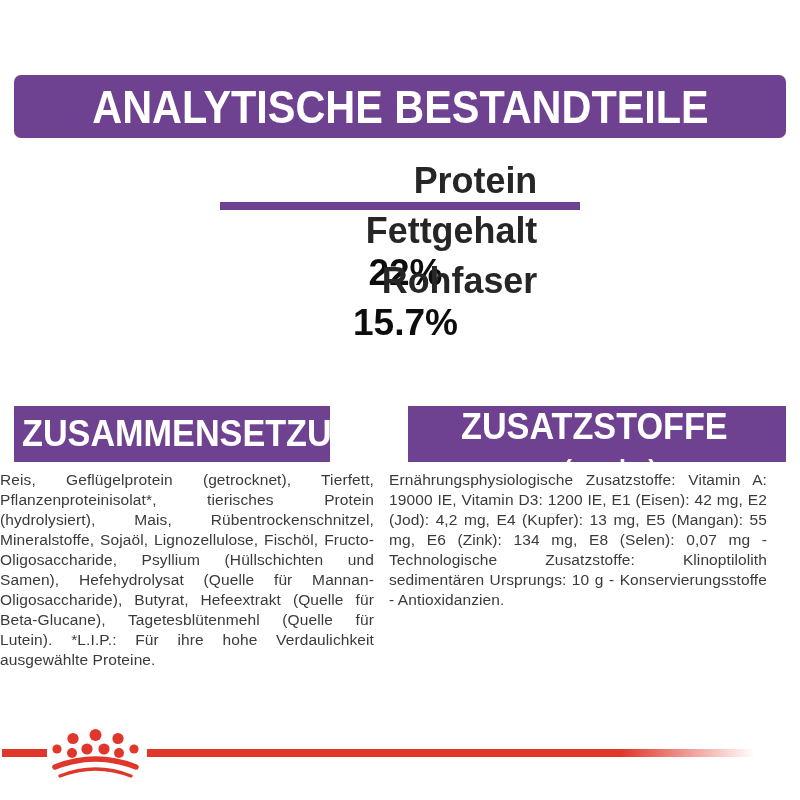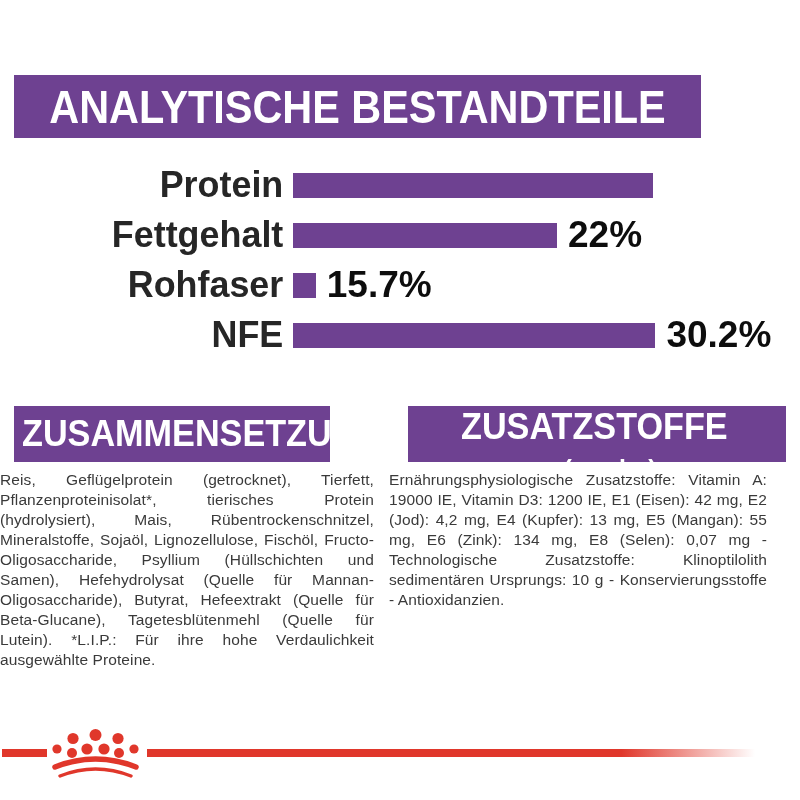--- a/index.html
+++ b/index.html
@@ -2,29 +2,29 @@
 <html><head>
 <meta charset="utf-8">
 <style>
   * { margin: 0; padding: 0; box-sizing: border-box; }
   html, body { width: 800px; height: 800px; }
   body { font-family: "Liberation Sans", sans-serif; background: #ffffff; overflow: hidden; }
   .page { position: relative; width: 800px; height: 800px; background: #ffffff; }
 
   
   .band { position: absolute; background: #6e4191; color: #ffffff; display: flex; align-items: center; }
-  .header-band { left: 14px; top: 75px; width: 687px; height: 63px; justify-content: center; }
+  .header-band { left: 14px; top: 75px; width: 772px; height: 63px; justify-content: center; border-radius: 7px; }
   .header-band .band-title {
     font-weight: bold; font-size: 46px; letter-spacing: 0px; white-space: nowrap;
     transform: scaleX(0.90); transform-origin: center center;
   }
 
   
   .chart { position: absolute; left: 0; top: 160px; width: 800px; }
-  .chart-row { display: flex; align-items: center; height: 50px; }
+  .chart-row { display: flex; align-items: center; height: 50px; flex-direction: column; }
   .chart-label {
     width: 293px; text-align: right; padding-right: 10px;
     font-weight: bold; font-size: 37px; color: #262626; white-space: nowrap;
     transform: scaleX(0.97); transform-origin: right center;
   }
   .bar { height: 25px; background: #6e4191; }
   .chart-value {
     margin-left: 11px; font-weight: bold; font-size: 37px; color: #0d0d0d; white-space: nowrap;
   }
 
@@ -77,25 +77,20 @@
     <div class="chart-row">
       <span class="chart-label">Fettgehalt</span>
       <div class="bar" style="width: 264px;"></div>
       <span class="chart-value">22%</span>
     </div>
     <div class="chart-row">
       <span class="chart-label">Rohfaser</span>
       <div class="bar" style="width: 22.8px;"></div>
       <span class="chart-value">15.7%</span>
     </div>
-    <div class="chart-row">
-      <span class="chart-label">NFE</span>
-      <div class="bar" style="width: 362.4px;"></div>
-      <span class="chart-value">30.2%</span>
-    </div>
   </div>
 
   <div class="band section-band band-left">
     <span class="band-title">ZUSAMMENSETZUNG</span>
   </div>
   <p class="body-text body-left">Reis, Geflügelprotein (getrocknet), Tierfett, Pflanzenproteinisolat*, tierisches Protein (hydrolysiert), Mais, Rübentrockenschnitzel, Mineralstoffe, Sojaöl, Lignozellulose, Fischöl, Fructo-Oligosaccharide, Psyllium (Hüllschichten und Samen), Hefehydrolysat (Quelle für Mannan-Oligosaccharide), Butyrat, Hefeextrakt (Quelle für Beta-Glucane), Tagetesblütenmehl (Quelle für Lutein). *L.I.P.: Für ihre hohe Verdaulichkeit ausgewählte Proteine.</p>
 
   <div class="band section-band band-right">
     <span class="band-title">ZUSATZSTOFFE</span>
     <span class="band-sub">(pro kg)</span>

